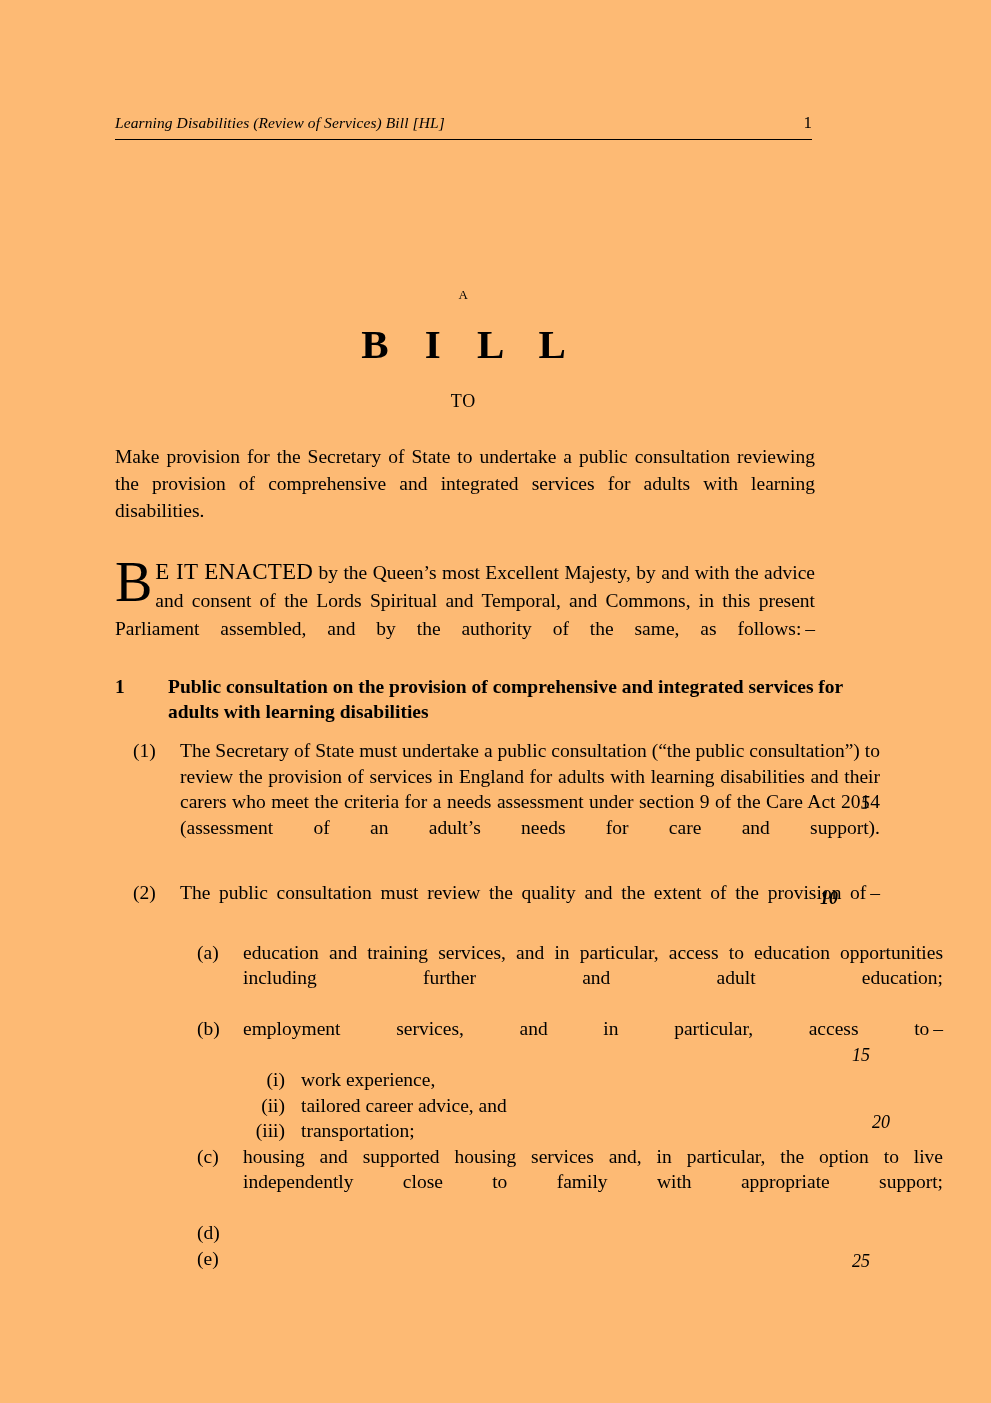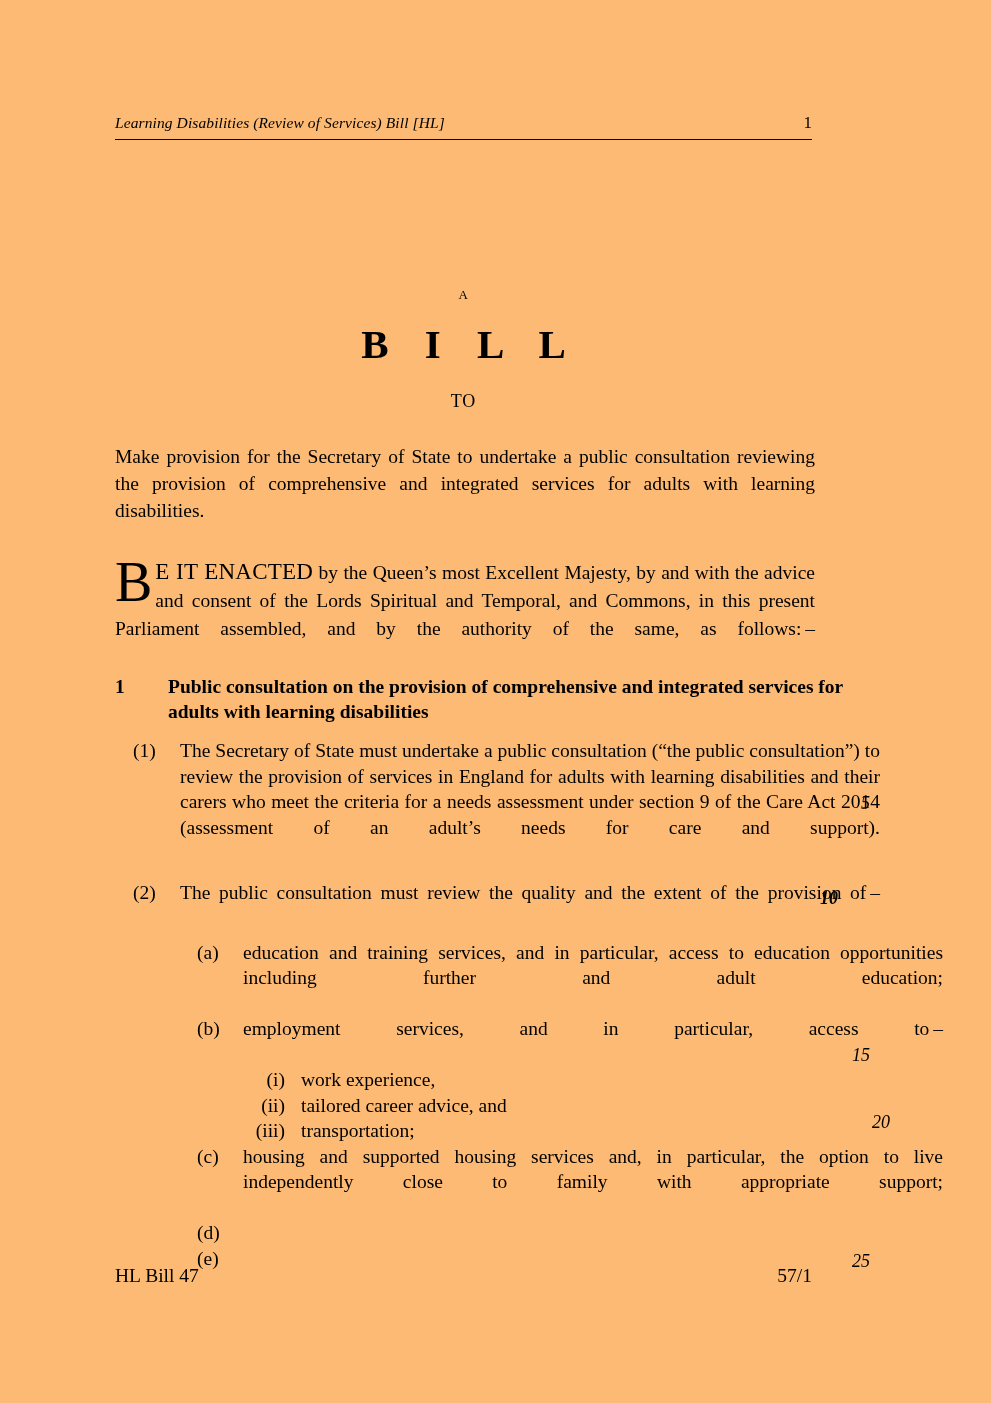--- a/index.html
+++ b/index.html
@@ -286,18 +286,14 @@
     </div>
 
   </div>
 
   <div class="linenum" style="left:824px; top:793px;">5</div>
   <div class="linenum" style="left:792px; top:888px;font-weight:bold;">10</div>
   <div class="linenum" style="left:824px; top:1001px;margin-top:44px;">15</div>
   <div class="linenum" style="left:844px; top:1112px;">20</div>
   <div class="linenum" style="left:824px; top:1251px;">25</div>
 
-  <div class="footer">
-    <span>HL Bill 47</span>
-    <span>57/1</span>
-  </div>
 
 </div>
 
 </body></html>

